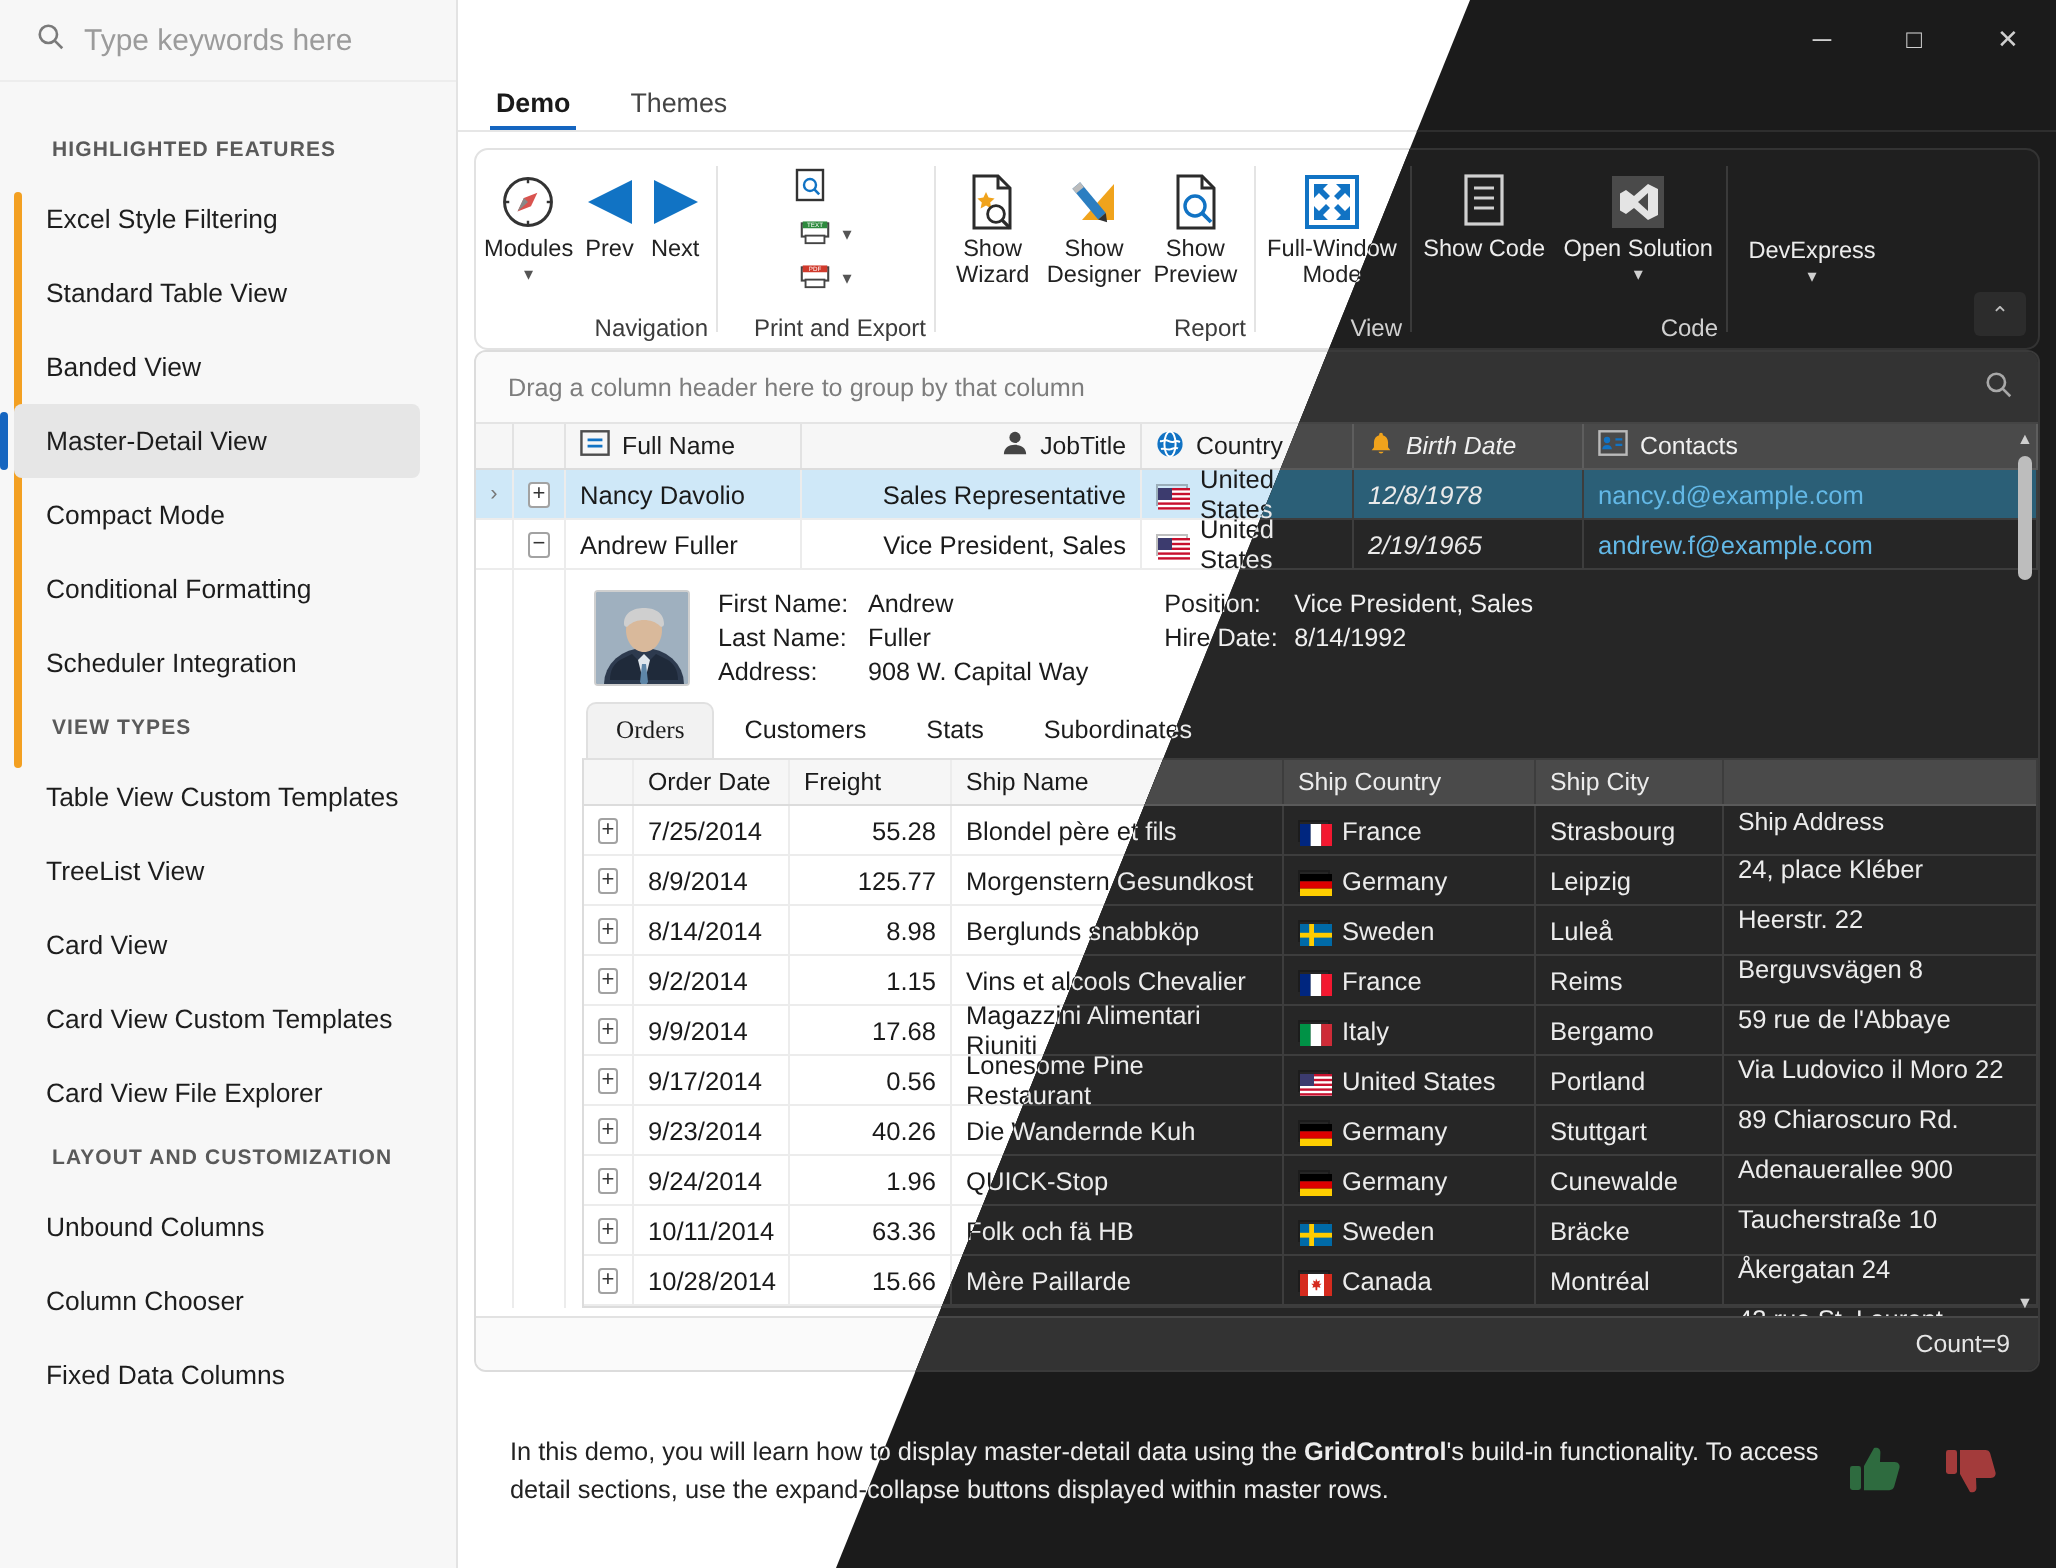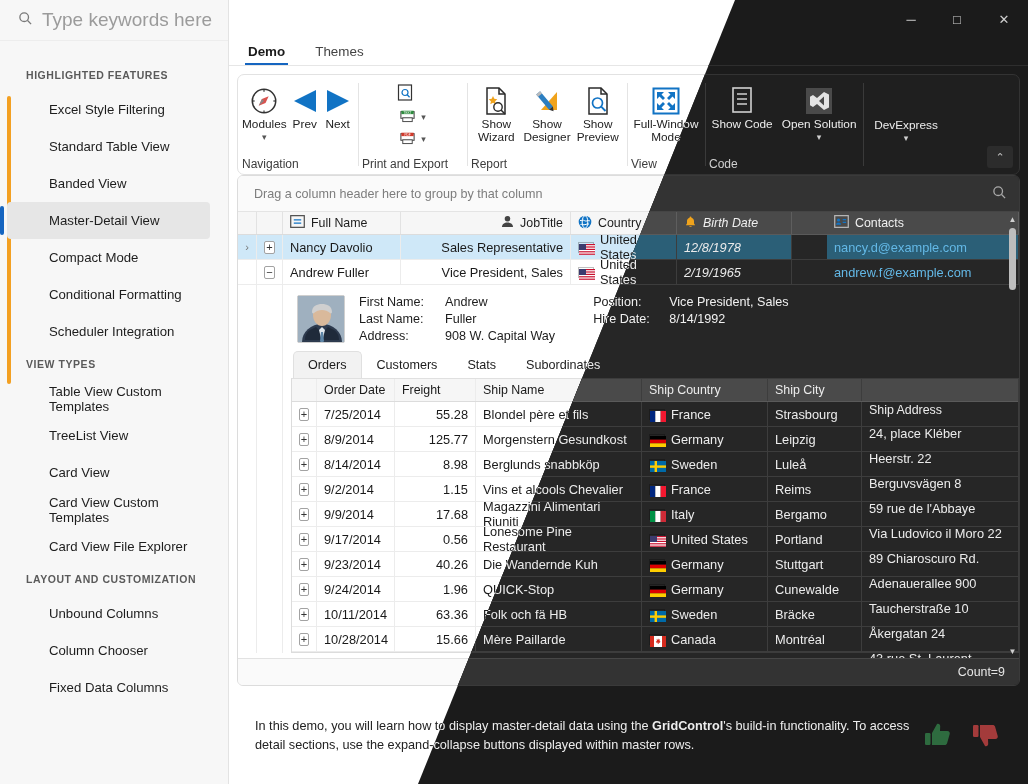--- a/index.html
+++ b/index.html
@@ -21,32 +21,32 @@
 
   
   .sidebar {
     position:absolute; left:0; top:0; width:229px; height:784px;
     background:#f7f7f7; border-right:1px solid #e3e3e3;
   }
   .search-box {
     height:41px; display:flex; align-items:center; gap:9px;
     padding:0 14px 0 18px; border-bottom:1px solid #ededed;
   }
-  .search-box .ph { color:#9b9b9b; font-size:19px; }
+  .search-box .ph { color:#9b9b9b; font-size:15px; }
   .nav-wrap { position:relative; padding-top:20px; }
   .accent-bar {
     position:absolute; left:7px; top:55px; width:4px; height:288px;
     background:#f3a022; border-radius:2px;
   }
   .nav-group-title {
     font-size:10.5px; font-weight:bold; letter-spacing:.55px;
     color:#5a5a5a; padding:8px 0 10px 26px; text-transform:uppercase;
   }
   .nav-item {
-    height:37px; display:flex; align-items:center; padding-left:42px;
+    height:37px; display:flex; align-items:center; padding-left:16px;
     font-size:13.2px; color:#1d1d1d; cursor:pointer; position:relative;
     margin:0 18px 0 7px; border-radius:4px;
   }
   .nav-item.active { background:#e6e6e6; }
   .nav-item.active::before {
     content:""; position:absolute; left:-7px; top:4px; bottom:4px;
     width:4px; background:#1565c0; border-radius:2px;
   }
 
   
@@ -64,21 +64,21 @@
   .tab.sel { color:#1a1a1a; font-weight:bold; }
   .tab.sel::after { content:""; position:absolute; left:9px; right:9px; bottom:0; height:2.5px; background:#1565c0; }
 
   .ribbon {
     margin:8px 8px 0 8px; height:101px; background:#fff;
     border:1px solid #e2e2e2; border-radius:7px; display:flex; position:relative;
   }
   .rgroup { display:flex; flex-direction:column; position:relative; padding:0 4px; }
   .rgroup + .rgroup::before { content:""; position:absolute; left:0; top:8px; bottom:8px; width:1px; background:#e4e4e4; }
   .ritems { flex:1; display:flex; align-items:flex-start; padding-top:7px; }
-  .rlabel { height:20px; text-align:left; font-size:12px; color:#3c3c3c; line-height:20px; }
+  .rlabel { height:20px; text-align:right; font-size:12px; color:#3c3c3c; line-height:20px; }
   .rbtn { width:58px; display:flex; flex-direction:column; align-items:center; cursor:pointer; padding-top:2px; }
   .rbtn .ico { height:34px; display:flex; align-items:center; justify-content:center; }
   .rbtn .cap { font-size:11.8px; color:#222; text-align:center; line-height:12.6px; }
   .chev { font-size:9px; color:#555; margin-top:1px; }
   .smallstack { display:flex; flex-direction:column; align-items:center; gap:2px; padding:2px 6px 0; }
   .smallrow { display:flex; align-items:center; gap:5px; cursor:pointer; }
   .ribbon-collapse {
     position:absolute; right:6px; bottom:6px; width:26px; height:22px;
     display:flex; align-items:center; justify-content:center; color:#555; font-size:11px; cursor:pointer;
   }
@@ -98,45 +98,45 @@
   .mrow { height:25px; display:flex; font-size:12.8px; align-items:stretch; border-bottom:1px solid #ececec; }
   .mcell { display:flex; align-items:center; gap:6px; padding:0 7px; border-right:1px solid #ececec; }
   .mrow.sel .mcell { background:#cfe8f8; }
 
   .c-ind { width:19px; flex:0 0 19px; display:flex; align-items:center; justify-content:center; color:#777; font-size:11px; }
   .c-exp { width:26px; flex:0 0 26px; display:flex; align-items:center; justify-content:center; }
   .c-name { width:118px; flex:0 0 118px; }
   .c-job  { width:170px; flex:0 0 170px;justify-content:flex-end; }
   .c-ctry { width:106px; flex:0 0 106px; }
   .c-bday { width:115px; flex:0 0 115px;font-style:italic; }
-  .c-cont { flex:1 1 auto;margin-left:35px; }
+  .c-cont { flex:1 1 auto; }
 
   .expbox { width:13px; height:13px; border:1px solid #a2a2a2; border-radius:2px;
             display:flex; align-items:center; justify-content:center; font-size:11px;
             line-height:1; color:#333; background:#fff; }
 
   
   .detailpane { display:flex; }
   .detail-gutter { width:19px; flex:0 0 19px; border-right:1px solid #ececec; }
   .detail-gutter2 { width:26px; flex:0 0 26px; border-right:1px solid #ececec; }
   .detail-body { flex:1; padding:6px 0 0 8px; }
 
   .infocard { display:flex; gap:14px; padding:4px 0 8px 6px; }
   .photo { width:48px; height:48px; border:1px solid #cfcfcf; border-radius:2px;
            overflow:hidden; background:#8fa3b5; position:relative; flex:0 0 48px; }
   .infogrid { display:flex; gap:38px; font-size:12.6px; }
   .ic-col { display:flex; flex-direction:column; gap:3px; }
-  .ic-line { display:flex; gap:12px; }
+  .ic-line { display:flex; gap:1px; }
   .ic-lab { color:#1c1c1c; width:74px; }
   .ic-val { color:#1c1c1c; }
 
   .dtabs { display:flex; gap:0; padding-left:2px; }
   .dtab { padding:6px 14px 6px; font-size:12.6px; color:#1c1c1c; cursor:pointer;
           border:1px solid transparent; border-bottom:none; border-radius:5px 5px 0 0; }
-  .dtab.sel { background:#f2f2f2; border-color:#e0e0e0; }
+  .dtab.sel { background:#f2f2f2; border-color:#e0e0e0;font-family:Liberation Serif, serif; }
 
   .dgrid { border:1px solid #dcdcdc; border-top-color:#e0e0e0; background:#fff; }
   .dhdr { height:23px; display:flex; background:#f6f6f6; border-bottom:1px solid #dcdcdc; font-size:12.4px; }
   .drow { height:25px; display:flex; font-size:12.8px; border-bottom:1px solid #ececec; }
   .dcell { display:flex; align-items:center; gap:6px; padding:0 7px; border-right:1px solid #ececec; }
 
   .d-exp { width:25px; flex:0 0 25px; justify-content:center; }
   .d-date { width:78px; flex:0 0 78px; }
   .d-fre  { width:81px; flex:0 0 81px; justify-content:flex-end; }
   .d-name { width:166px; flex:0 0 166px; }

